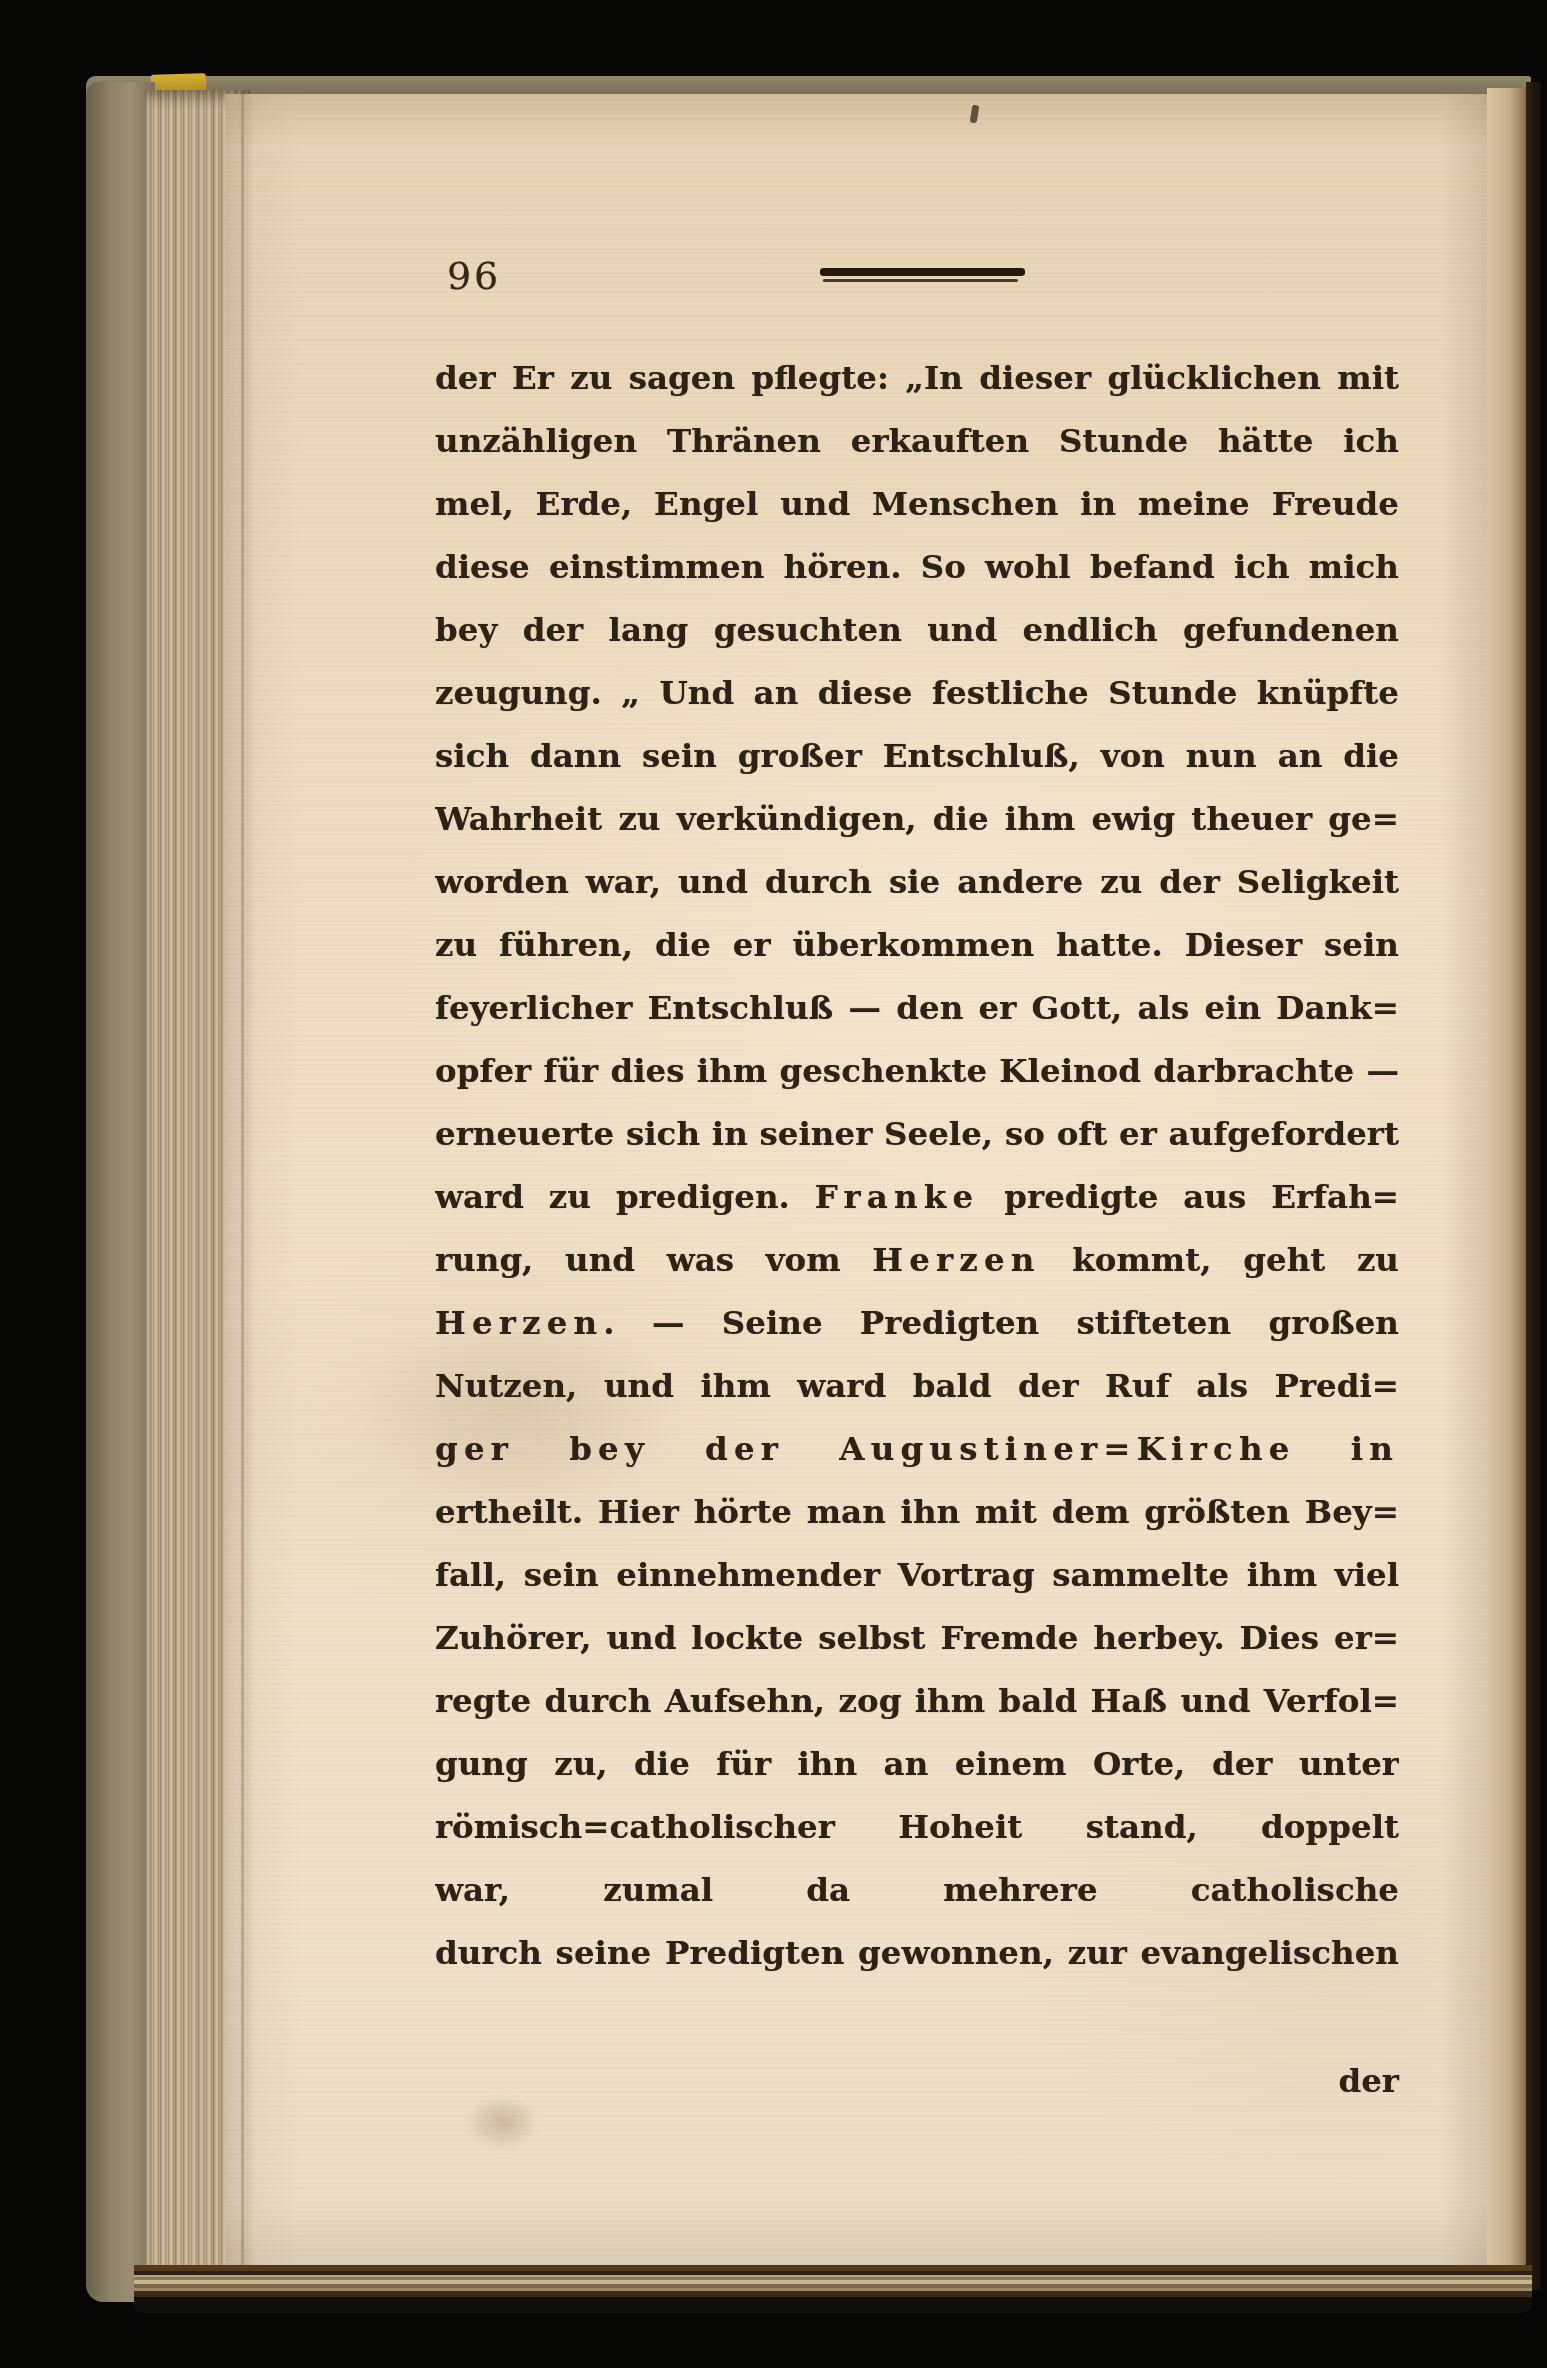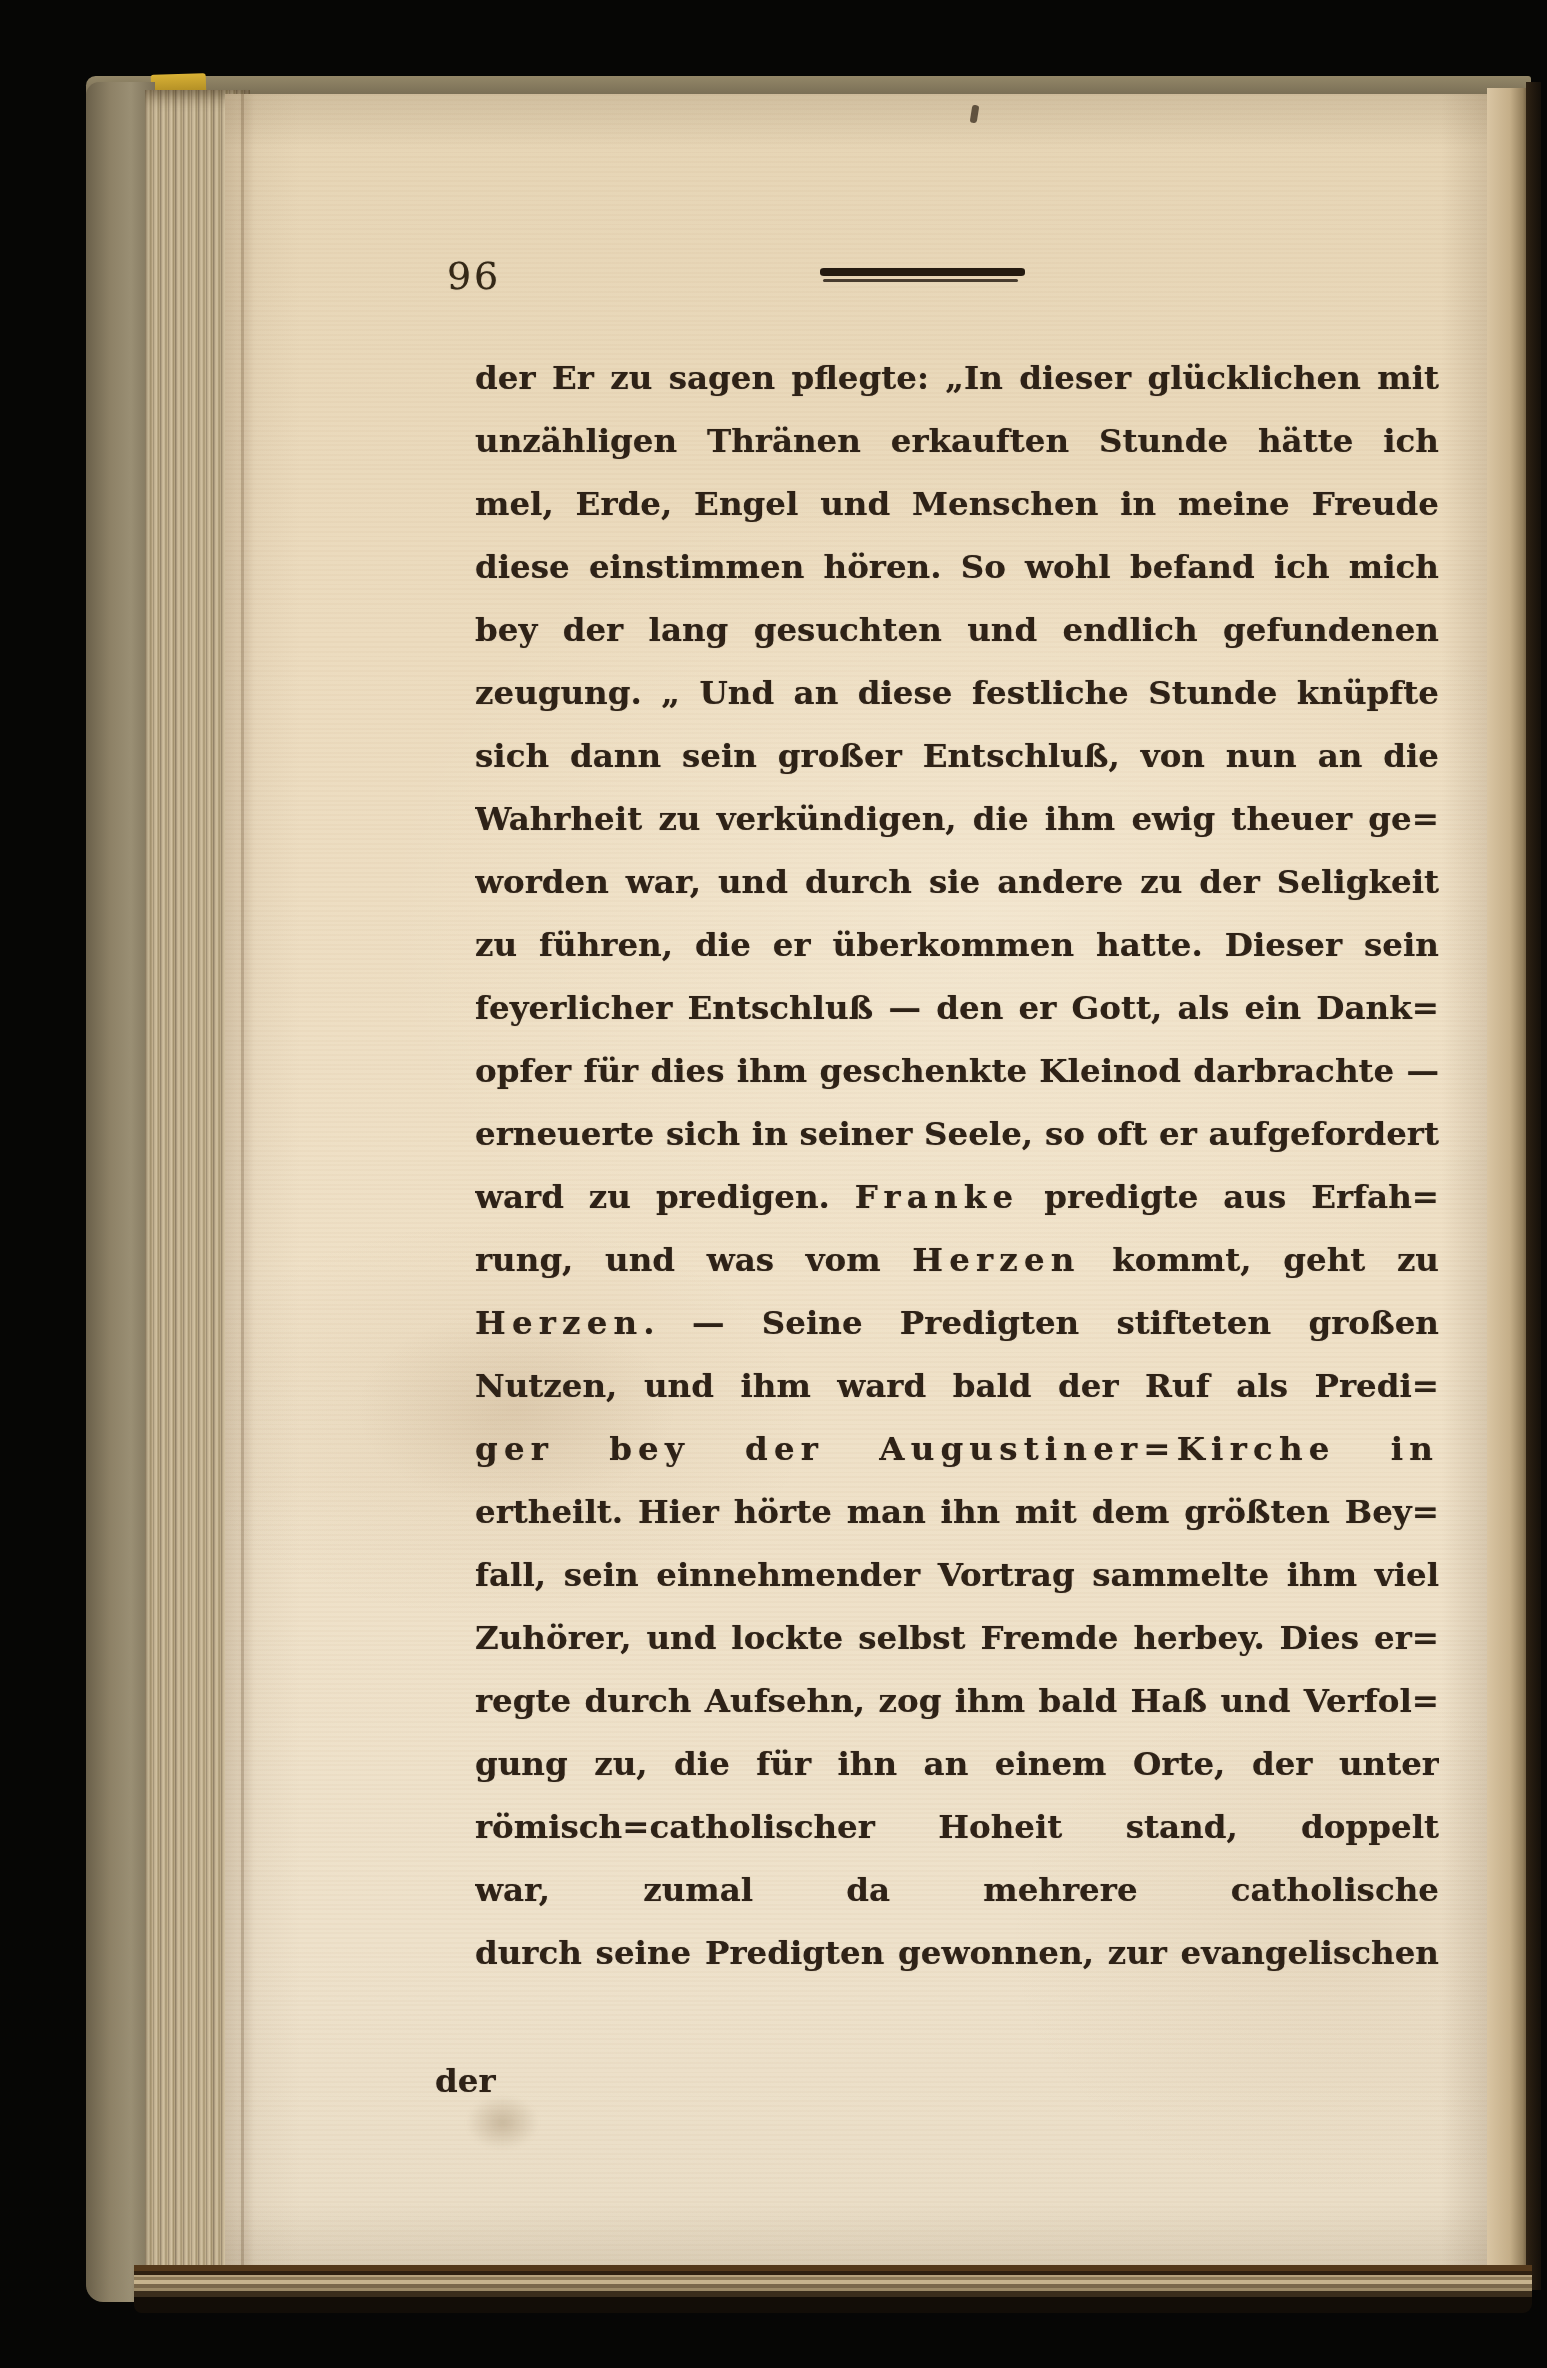--- a/index.html
+++ b/index.html
@@ -69,32 +69,32 @@
   .page-number {
     position:absolute; left:447px; top:254px;
     font-size:38px; color:#342817; letter-spacing:2.9px;
     text-shadow:0 0 1px rgba(52,40,23,0.5);
   }
   .header-rule { position:absolute; left:820px; top:268px; width:205px; }
   .header-rule .thick { height:7.6px; background:#241a10; border-radius:3.8px/2.9px; }
   .header-rule .thin  { height:2.9px; width:195px; margin:3.8px 0 0 2.9px; background:#2c2116; opacity:0.85; border-radius:1.9px; }
   .text-block {
     position:absolute; left:435px; top:346px; width:964px;
-    color:#2e2217; font-size:32.5px; font-weight:bold;margin-left:40px;
+    color:#2e2217; font-size:32.5px; font-weight:bold;
   }
   .tline {
     height:63px; line-height:63px;
     text-align:justify; text-align-last:justify; text-justify:inter-word;
     overflow:hidden; white-space:normal;
     text-shadow:0 0 1px rgba(46,34,23,0.45);
   }
   .sperr { letter-spacing:0.19em; }
   .catchword-line {
     position:absolute; left:435px; top:2049px; width:964px;
-    font-size:32.5px; font-weight:bold; color:#2e2217;
+    text-align:right; font-size:32.5px; font-weight:bold; color:#2e2217;
     line-height:63px; text-shadow:0 0 1px rgba(46,34,23,0.45);
   }
   .ghost-mark {
     position:absolute; left:466px; top:2095px; width:73px; height:55px;
     background:radial-gradient(ellipse at center, rgba(130,105,70,0.32), transparent 70%);
     filter:blur(2.9px);
   }
   .ink-speck {
     position:absolute; left:971px; top:105px; width:6.7px; height:18px;
     background:rgba(50,38,24,0.72); border-radius:2.9px; transform:rotate(9deg);

